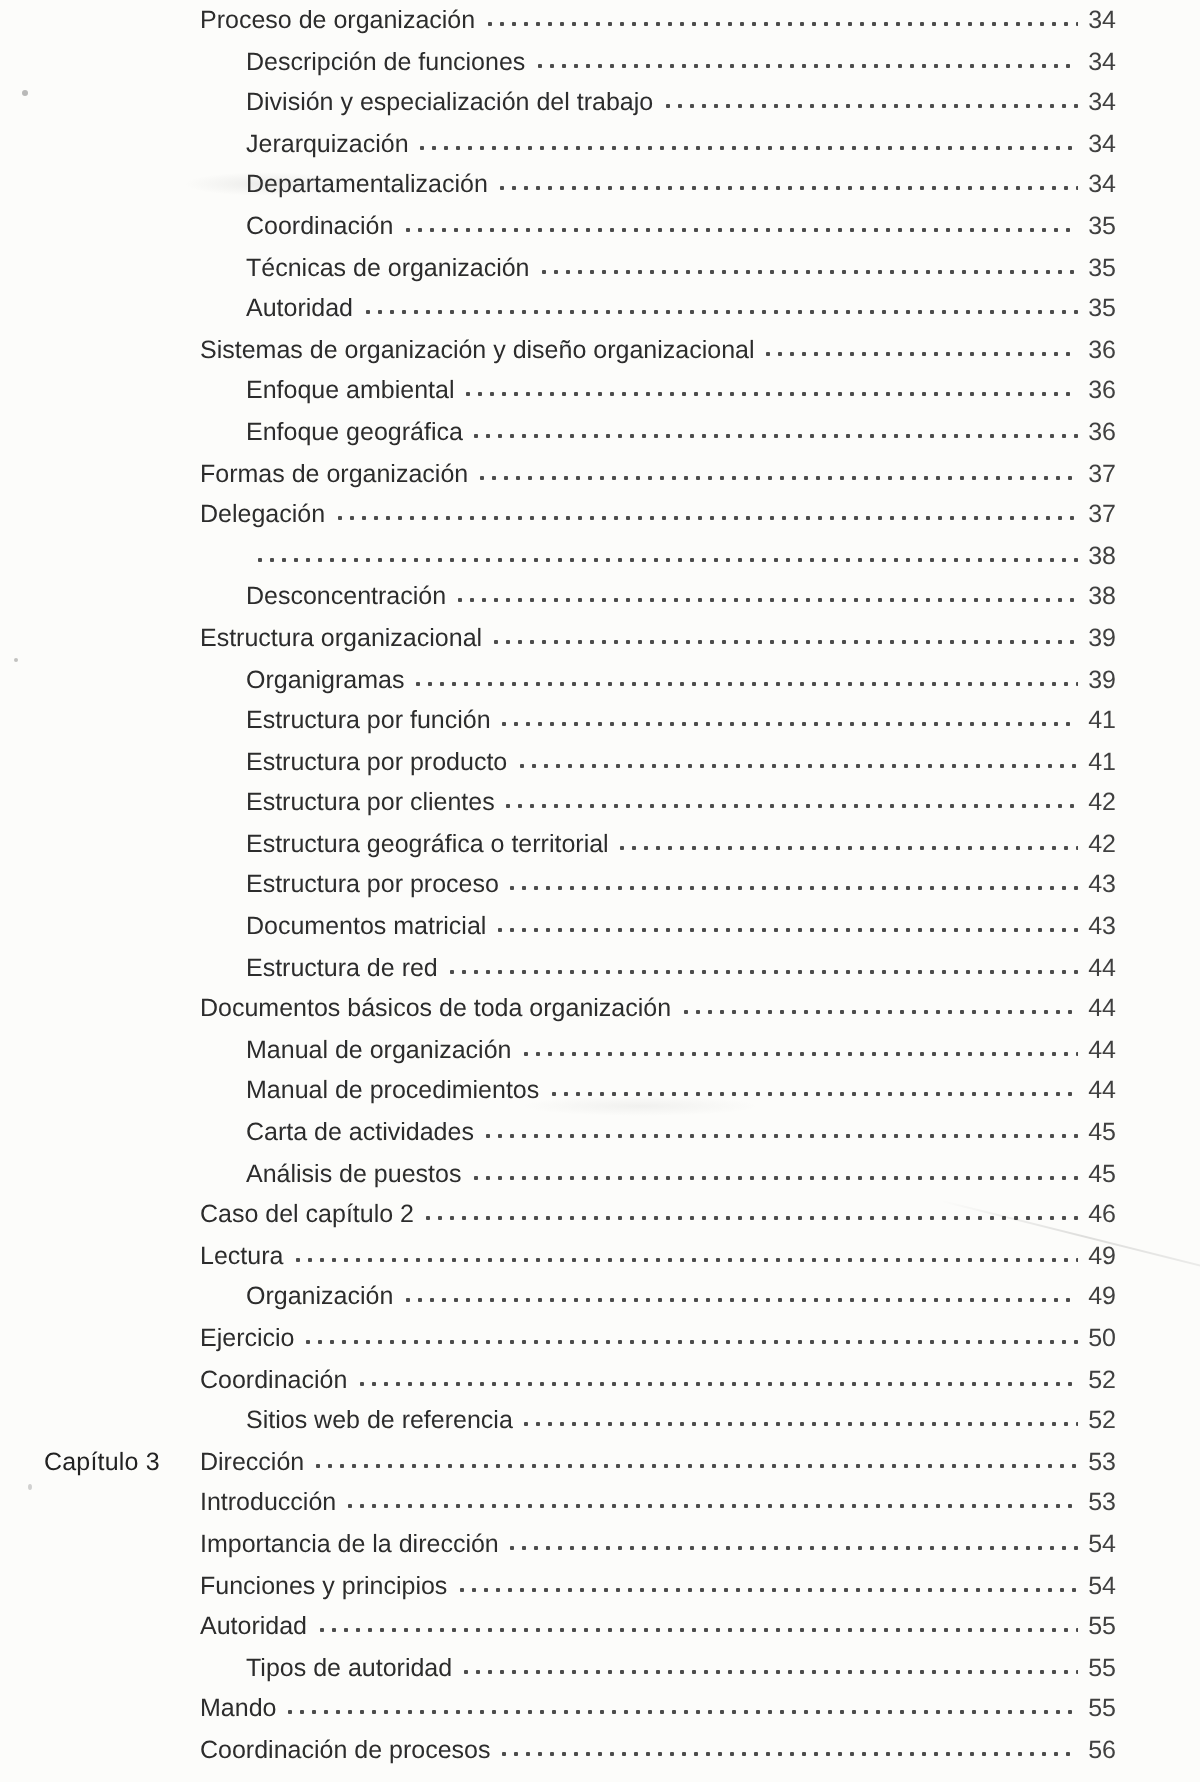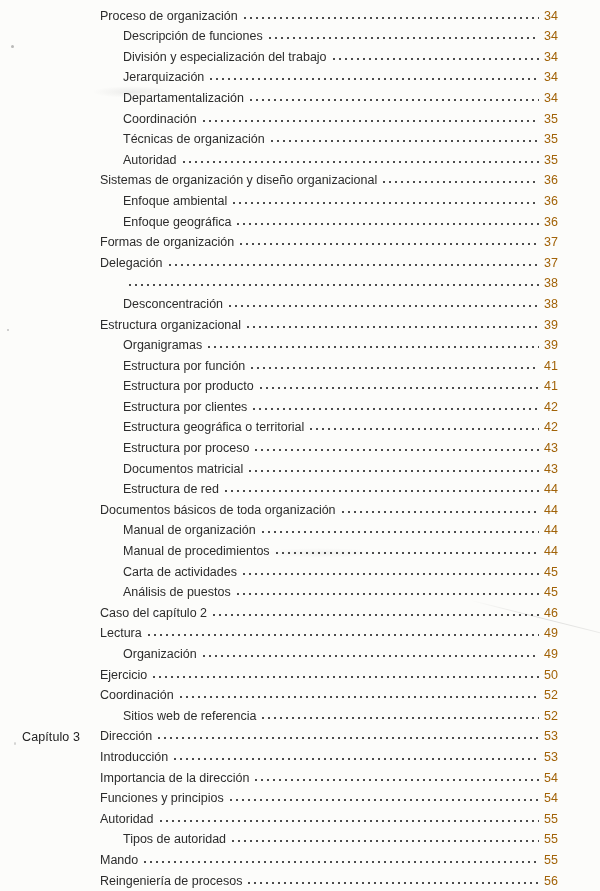--- a/index.html
+++ b/index.html
@@ -18,21 +18,21 @@
   }
   .toc {
     position: absolute;
     top: 3px;
     left: 0;
     right: 0;
   }
   .row {
     height: 20.6px;
     display: flex;
-    align-items: flex-end;
+    align-items: flex-start;
     padding-left: 22px;
     padding-right: 42px;
     box-sizing: border-box;
     font-size: 12.5px;
   }
   .chapter {
     flex: none;
     width: 78px;
     font-weight: normal;
     color: #222;
@@ -57,21 +57,21 @@
     background-image: radial-gradient(circle, #4c4c4c 1px, rgba(0,0,0,0) 1.25px);
     background-repeat: repeat-x;
     background-size: 6px 6px;
     background-position: left bottom 3px;
   }
   .pagenum {
     flex: none;
     min-width: 16px;
     text-align: right;
     padding-bottom: 1px;
-    color: #a16207;
+    color: #404040;
   }
   
   .artifact { position: absolute; pointer-events: none; }
   .speck-1 { left: 11px; top: 45px; width: 3px; height: 3px; border-radius: 50%; background: rgba(60,60,60,0.35); }
   .speck-2 { left: 7px; top: 329px; width: 2px; height: 2px; border-radius: 50%; background: rgba(60,60,60,0.3); }
   .speck-3 { left: 14px; top: 742px; width: 2px; height: 3px; border-radius: 50%; background: rgba(60,60,60,0.22); }
   .crease-line {
     left: 468px; top: 618px; width: 150px; height: 1px;
     background: linear-gradient(to right, rgba(0,0,0,0.0), rgba(0,0,0,0.12), rgba(0,0,0,0.05));
     transform: rotate(14deg);
@@ -463,21 +463,21 @@
     <span class="entry">
       <span class="title">Mando</span>
       <span class="dots"></span>
       <span class="pagenum">55</span>
     </span>
   </div>
 
   <div class="row level-1">
     <span class="chapter"></span>
     <span class="entry">
-      <span class="title">Reingeniería de procesos</span>
+      <span class="title">Coordinación de procesos</span>
       <span class="dots"></span>
       <span class="pagenum">56</span>
     </span>
   </div>
 </div>
 
   <span class="artifact speck-1"></span>
   <span class="artifact speck-2"></span>
   <span class="artifact speck-3"></span>
   <span class="artifact crease-line"></span>

